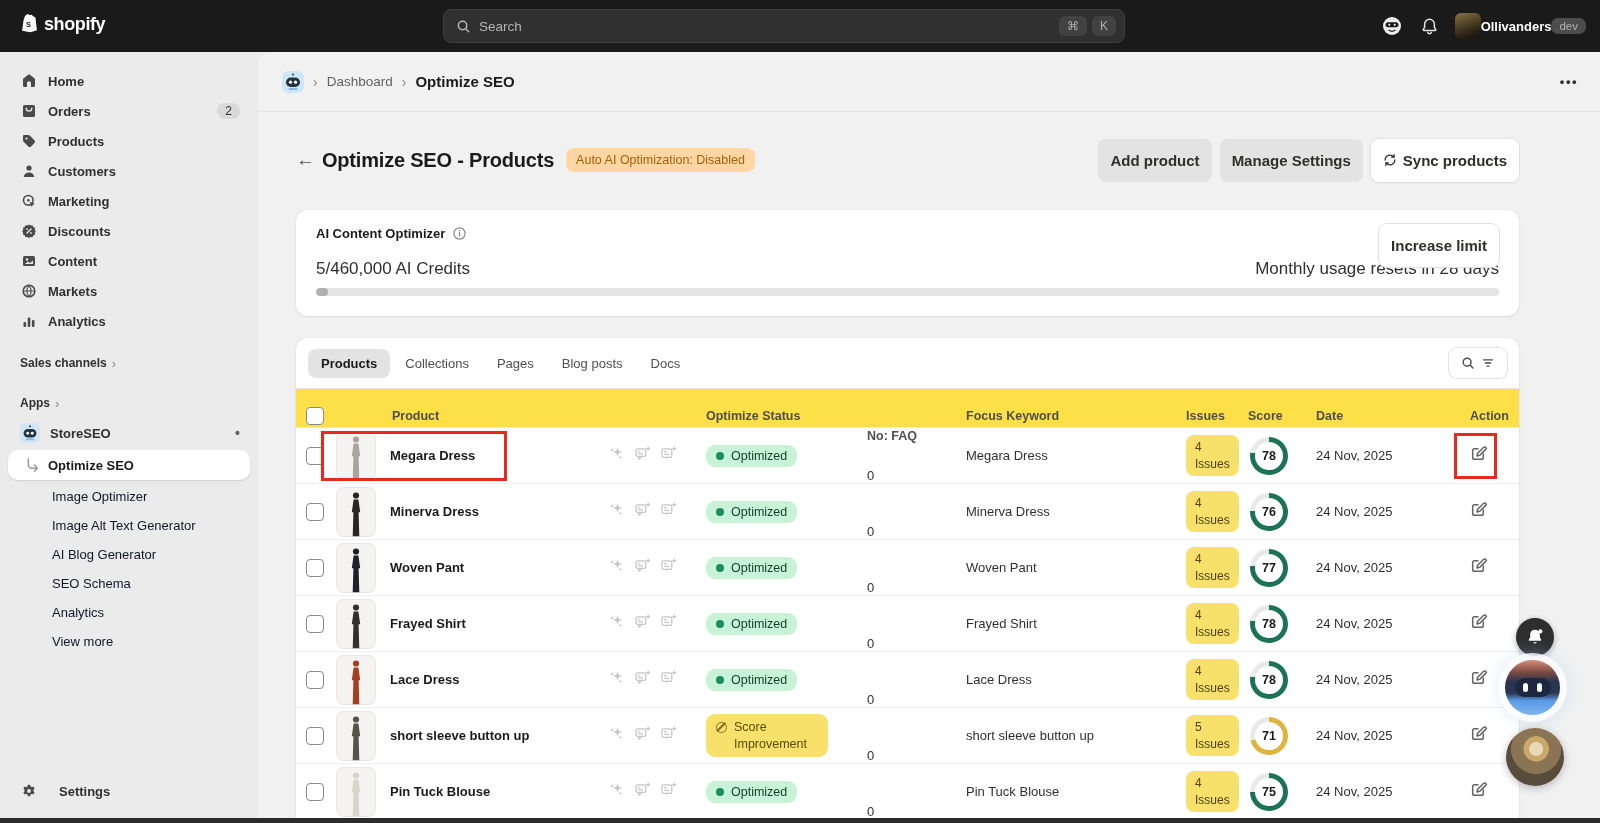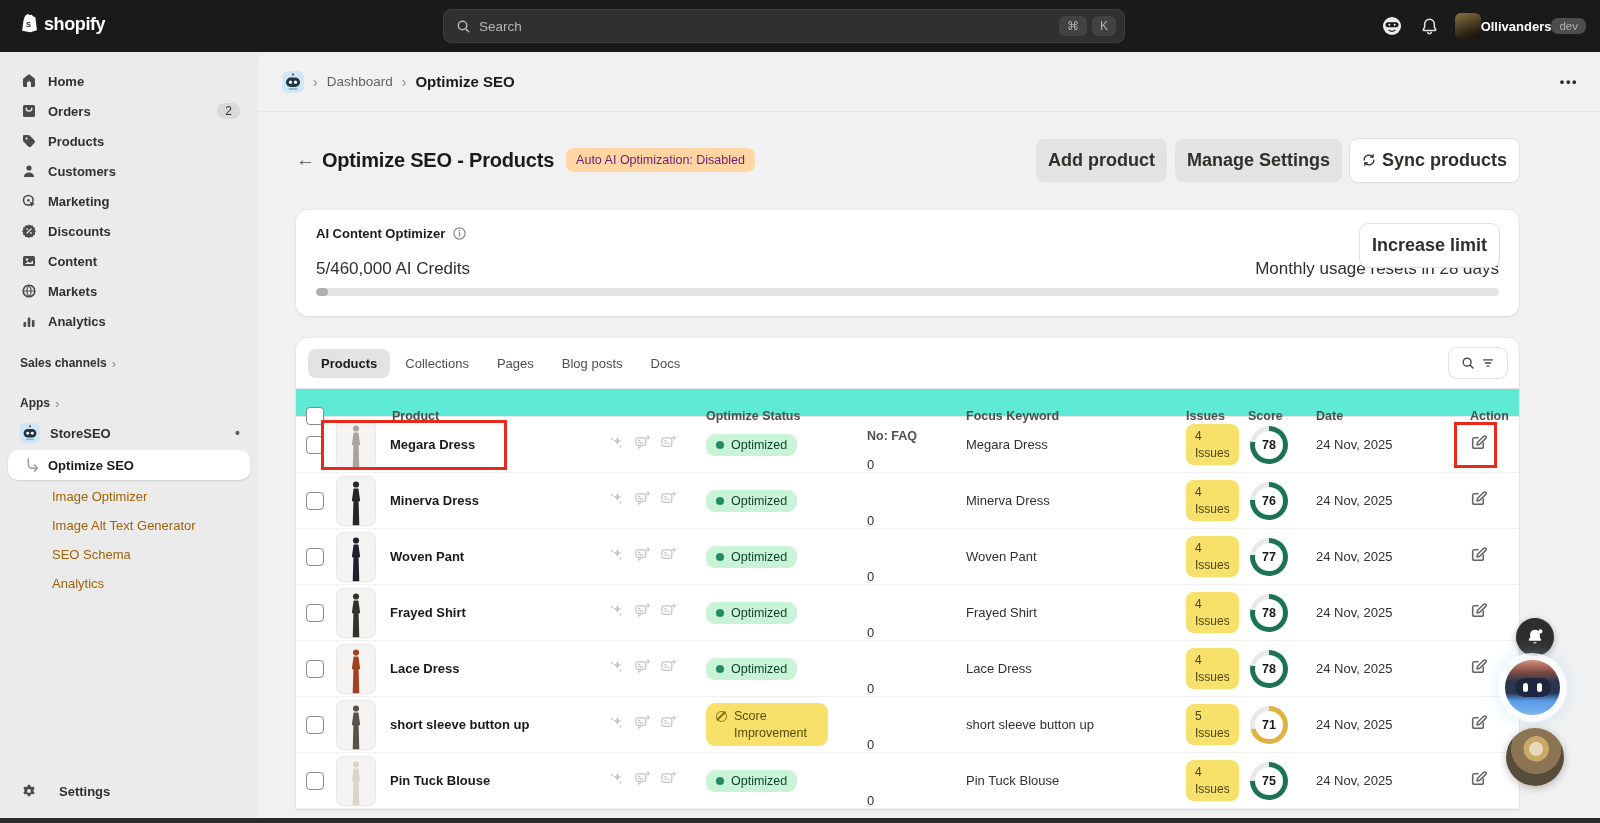--- a/index.html
+++ b/index.html
@@ -35,40 +35,40 @@
   .section-label { display: flex; align-items: center; gap: 5px; margin: 14px 8px 2px; padding: 0 12px; height: 26px;
                    font-size: 12px; font-weight: 700; color: #303030; }
   .chev { color: #8a8a8a; font-size: 13px; font-weight: 400; }
   .app-row { font-weight: 700; }
   .app-icon { width: 20px; height: 20px; margin-right: 10px; border-radius: 5px; overflow: hidden; flex: none; }
   .app-dot { margin-left: auto; color: #616161; font-size: 14px; }
   .sub-active { display: flex; align-items: center; height: 30px; margin: 2px 8px; padding-left: 18px; gap: 8px;
                 background: #fff; border-radius: 10px; box-shadow: 0 1px 2px rgba(0,0,0,.12);
                 font-size: 13px; font-weight: 700; color: #1a1a1a; }
   .sub-item { display: flex; align-items: center; height: 29px; margin: 0 8px; padding-left: 44px;
-              font-size: 13px; font-weight: 500; color: #a16207; border-radius: 10px; }
+              font-size: 13px; font-weight: 500; color: #0f172a; border-radius: 10px; }
   .settings-item { position: absolute; bottom: 16px; left: 8px; right: 8px; height: 32px; display: flex;
                    align-items: center; padding-left: 12px; gap: 11px; font-size: 13px; font-weight: 700; color: #303030; }
 
   
   .main { flex: 1; background: #f1f1f1; border-top-left-radius: 12px; position: relative; overflow: hidden; }
   .crumbbar { height: 60px; display: flex; align-items: center; padding: 0 22px 0 24px; border-bottom: 1px solid #e4e4e4; }
   .crumb-icon { width: 22px; height: 22px; border-radius: 6px; overflow: hidden; flex: none; }
   .crumb-sep { color: #8a8a8a; margin: 0 9px; font-size: 14px; }
   .crumb-link { color: #616161; font-size: 13.5px; font-weight: 500; }
   .crumb-current { color: #1a1a1a; font-size: 15px; font-weight: 700; }
   .more-btn { margin-left: auto; color: #303030; font-size: 13px; letter-spacing: 1.5px; font-weight: 700; }
 
   .content { padding: 0 81px 0 38px; }
   .title-row { margin-top: 30px; height: 36px; display: flex; align-items: center; }
   .back { width: 26px; font-size: 19px; color: #4a4a4a; font-weight: 600; }
   .h1 { font-size: 20px; font-weight: 700; color: #1a1a1a; letter-spacing: -0.2px; margin-right: 12px; }
-  .auto-badge { background: #ffd6a4; color: #701a75; font-size: 12.5px; font-weight: 500; padding: 5px 10px; border-radius: 8px; }
+  .auto-badge { background: #ffd6a4; color: #a16207; font-size: 12.5px; font-weight: 500; padding: 5px 10px; border-radius: 8px; }
   .title-actions { margin-left: auto; display: flex; gap: 8px; }
-  .btn { height: 43px; padding: 0 12px; border: none; border-radius: 8px; font-size: 18px; font-weight: 700;
+  .btn { height: 43px; padding: 0 12px; border: none; border-radius: 8px; font-size: 15px; font-weight: 700;
          display: inline-flex; align-items: center; gap: 6px; font-family: inherit; cursor: pointer; color: #302f2c; }
   .btn-gray { background: #e3e3e3; }
   .btn-white { background: #fff; box-shadow: 0 0 0 1px #e0e0e0, 0 1px 2px rgba(0,0,0,.08); }
 
   
   .credits-card { margin-top: 32px; background: #fff; border-radius: 12px; position: relative;
                   box-shadow: 0 1px 3px rgba(0,0,0,.08), 0 0 0 1px rgba(0,0,0,.02); padding: 16px 20px 20px; }
   .cc-title-row { display: flex; align-items: center; gap: 7px; }
   .cc-title { font-size: 13px; font-weight: 700; color: #1a1a1a; }
   .cc-sub { margin-top: 6px; font-size: 13px; color: #616161; }
@@ -81,21 +81,21 @@
   .table-card { margin-top: 22px; background: #fff; border-radius: 12px 12px 0 0; min-height: 470px;
                 box-shadow: 0 1px 3px rgba(0,0,0,.08), 0 0 0 1px rgba(0,0,0,.02); padding-top: 10px; }
   .tabs-row { display: flex; align-items: center; gap: 2px; padding: 0 12px 10px; position: relative; }
   .tab { padding: 7px 13px; border-radius: 8px; font-size: 13px; font-weight: 500; color: #4f4f4f; }
   .tab.active { background: #e3e3e3; color: #1a1a1a; font-weight: 700; }
   .searchfilter { margin-left: auto; width: 58px; height: 30px; border-radius: 8px; background: #fff;
                   box-shadow: 0 0 0 1px #e3e3e3, 0 1px 2px rgba(0,0,0,.05);
                   display: flex; align-items: center; justify-content: center; gap: 6px; color: #4a4a4a; }
 
   .thead, .trow { display: grid; grid-template-columns: 40px 260px 110px 155px 105px 220px 62px 68px 140px 63px; align-items: center; }
-  .thead { height: 29px; background: #5eead4; border-top: 1px solid #e7e7e7; border-bottom: 1px solid #e7e7e7; }
+  .thead { height: 40px; background: #fde047; border-top: 1px solid #e7e7e7; border-bottom: 1px solid #e7e7e7; }
   .thead .cell { font-size: 12.5px; font-weight: 600; color: #4f4f4f; }
   .thead .c-product { padding-left: 56px; }
   .trow { height: 56px; border-bottom: 1px solid #f0f0f0; position: relative; }
   .c-check { display: flex; padding-left: 10px; }
   .checkbox { width: 18px; height: 18px; border: 1.7px solid #8a8a8a; border-radius: 4px; background: #fff; }
   .c-product { display: flex; align-items: center; }
   .thumb { width: 40px; height: 50px; border-radius: 8px; background: #f5f4f2;
            box-shadow: inset 0 0 0 1px rgba(0,0,0,.05); display: flex; align-items: flex-end; justify-content: center; overflow: hidden; }
   .pfig { height: 46px; fill: var(--thumb, #777); }
   .pname { margin-left: 14px; font-size: 13px; font-weight: 700; color: #1a1a1a; }
@@ -302,24 +302,30 @@
           </svg>
         <span>Optimize SEO</span>
       </div>
       <div class="sub-item">
           <span>Image Optimizer</span>
         </div>
       <div class="sub-item">
           <span>Image Alt Text Generator</span>
         </div>
       <div class="sub-item">
+          <span>AI Blog Generator</span>
+        </div>
+      <div class="sub-item">
           <span>SEO Schema</span>
         </div>
       <div class="sub-item">
           <span>Analytics</span>
+        </div>
+      <div class="sub-item">
+          <span>View more</span>
         </div>
 
       <div class="settings-item">
         <span class="nav-icon">
             <svg width="16" height="16" viewBox="0 0 16 16">
               <path d="M6.8 1.8h2.4l.3 1.6a5 5 0 0 1 1.4.8l1.5-.6 1.2 2.1-1.2 1a5 5 0 0 1 0 1.6l1.2 1-1.2 2.1-1.5-.6a5 5 0 0 1-1.4.8l-.3 1.6H6.8l-.3-1.6a5 5 0 0 1-1.4-.8l-1.5.6-1.2-2.1 1.2-1a5 5 0 0 1 0-1.6l-1.2-1 1.2-2.1 1.5.6a5 5 0 0 1 1.4-.8z" fill="#4a4a4a"></path>
               <circle cx="8" cy="8" r="1.9" fill="#ebebeb"></circle>
             </svg>
           </span>
         <span>Settings</span>

